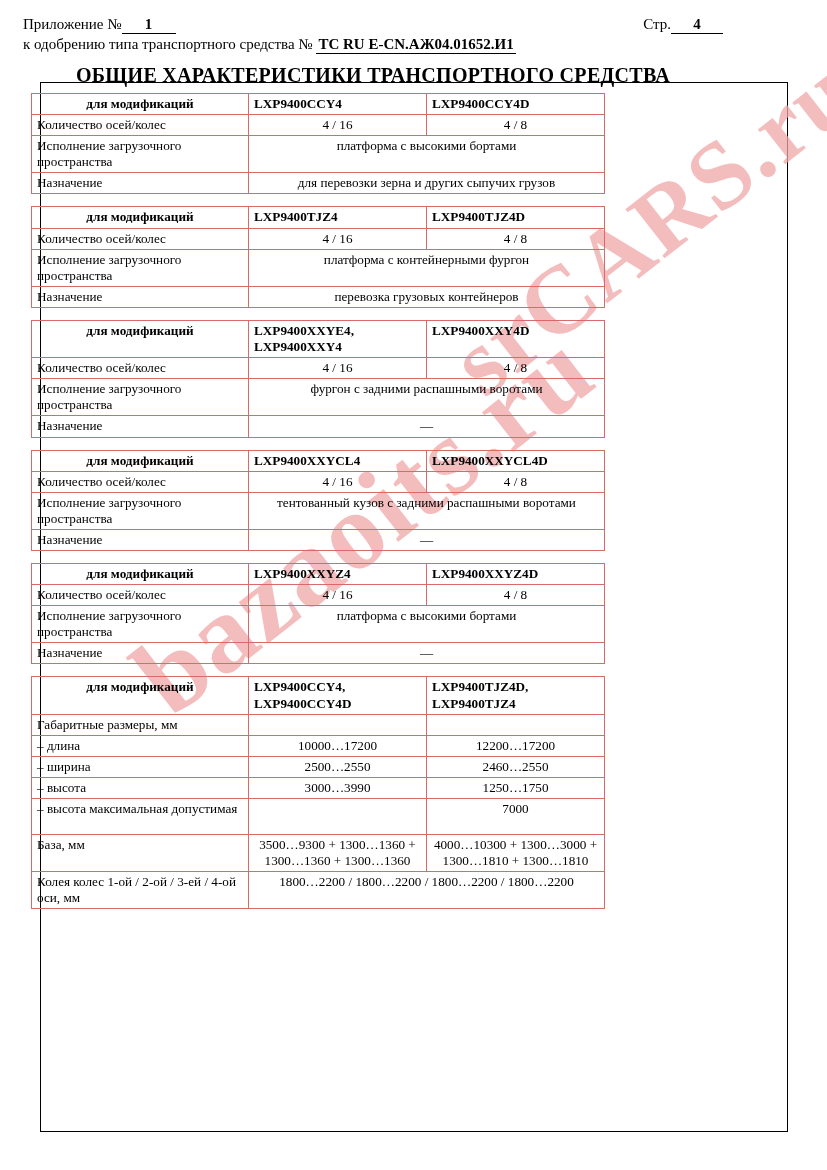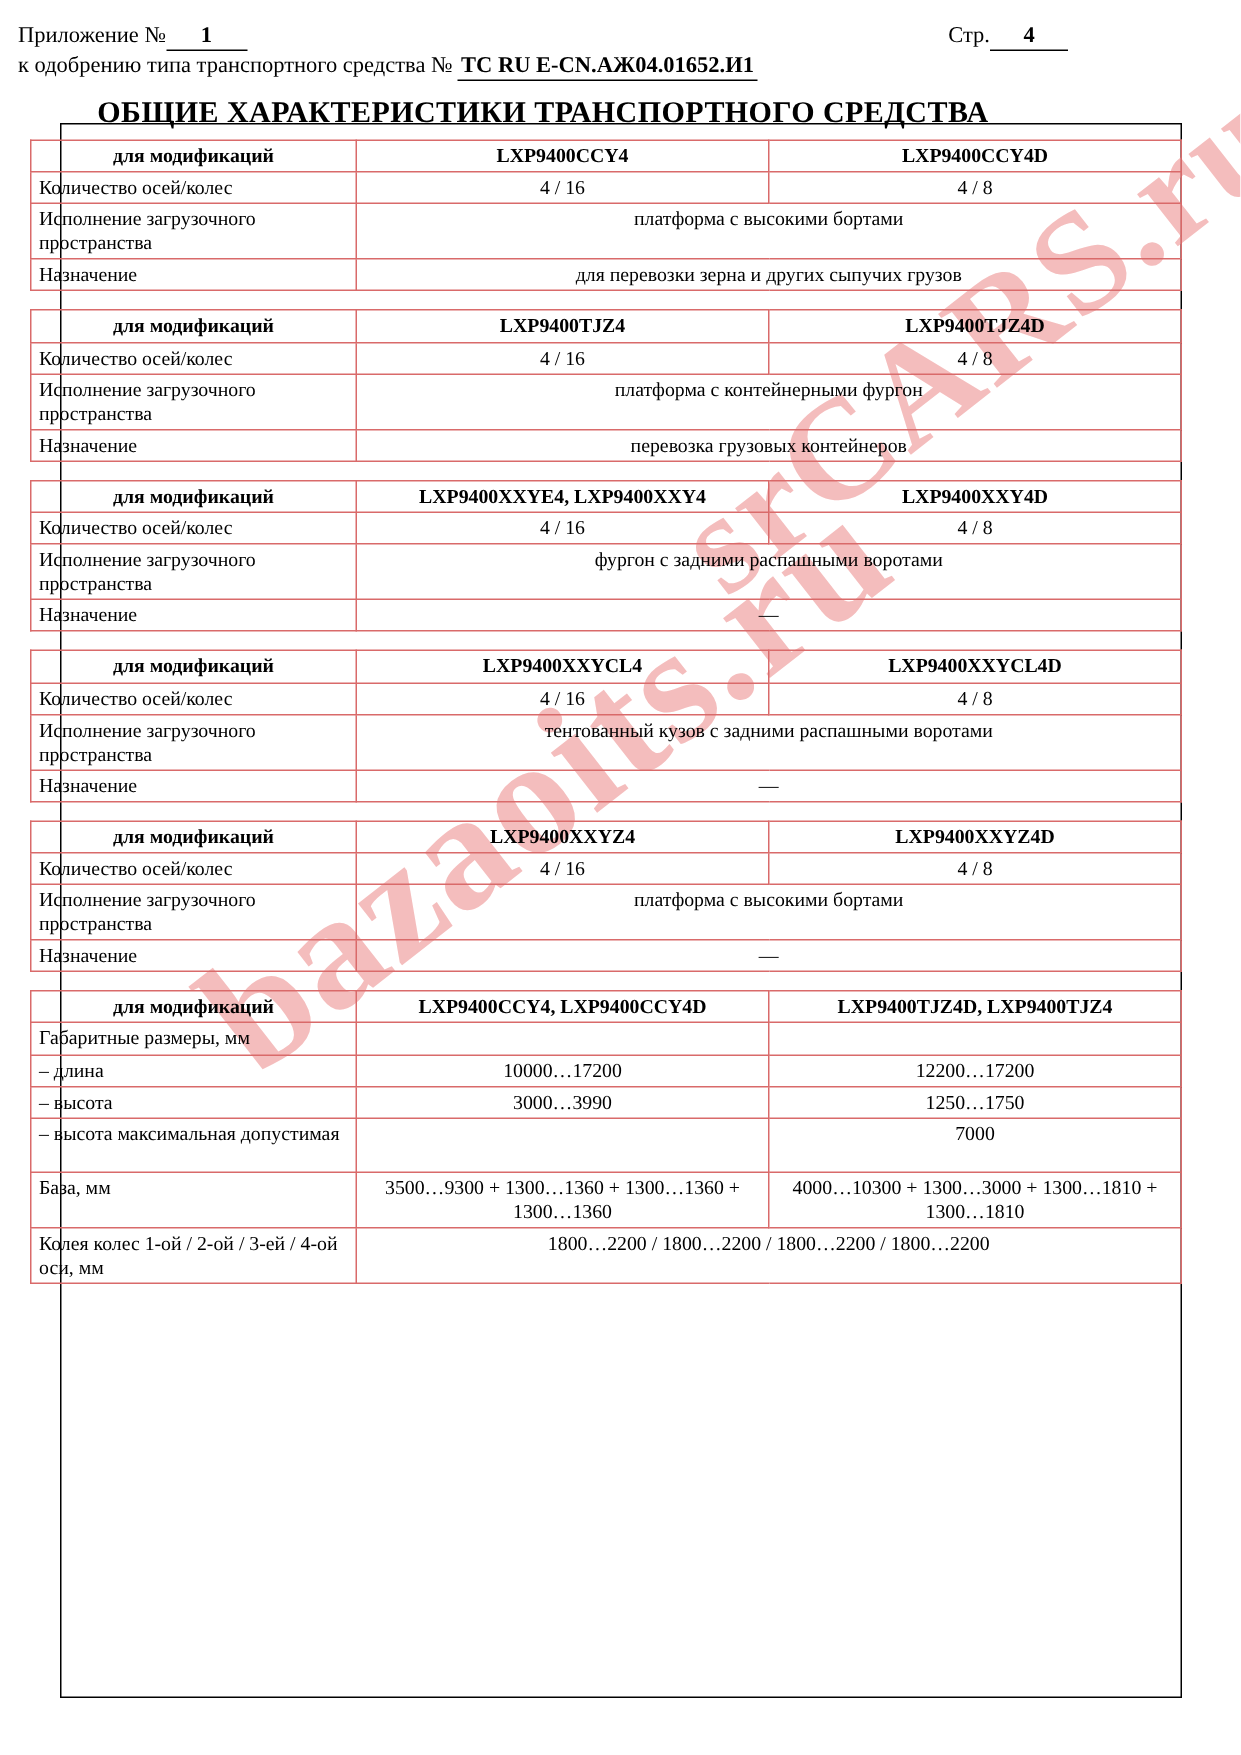--- a/index.html
+++ b/index.html
@@ -55,21 +55,21 @@
     font-size: 96px;
     left: 430px;
     top: 330px;
     transform: rotate(-38deg);
     transform-origin: left top;
     letter-spacing: 2px;
   }
 
   .content {
     position: absolute;
-    left: 12px;
+    left: 23px;
     top: 16px;
     width: 700px;
     z-index: 10;
   }
 
   .hdr-row {
     display: flex;
     align-items: baseline;
     font-size: 15px;
     margin-bottom: 2px;
@@ -98,37 +98,37 @@
   .doc-title {
     text-align: center;
     font-weight: bold;
     font-size: 20px;
     letter-spacing: 0.3px;
     margin: 4px 0 6px 0;
   }
 
   table.spec {
     border-collapse: collapse;
-    width: 768px;
+    width: 574px;
     margin: 0 0 12px 8px;
     table-layout: fixed;
   }
   table.spec td {
     border: 1px solid #d96a6a;
     font-size: 13.2px;
     padding: 2px 5px;
     vertical-align: top;
     line-height: 1.22;
     background: transparent;
   }
   table.spec td.label {
     width: 206px;
   }
   table.spec tr.head td {
-    text-align: center;
+    text-align: left;
     font-weight: bold;
   }
   table.spec tr.head td.label {
     text-align: center;
     font-weight: bold;
   }
   td.ctr { text-align: center; }
   td.tall { height: 31px; margin-top: 27px; }
   .sub { padding-left: 16px; }
 
@@ -282,20 +282,25 @@
       <td class="label">Габаритные размеры, мм</td>
       <td></td>
       <td></td>
     </tr>
     <tr>
       <td class="label sub">–  длина</td>
       <td class="ctr">10000…17200</td>
       <td class="ctr">12200…17200</td>
     </tr>
     <tr>
+      <td class="label sub">–  ширина</td>
+      <td class="ctr">2500…2550</td>
+      <td class="ctr">2460…2550</td>
+    </tr>
+    <tr>
       <td class="label sub">–  высота</td>
       <td class="ctr">3000…3990</td>
       <td class="ctr">1250…1750</td>
     </tr>
     <tr>
       <td class="label sub tall">–  высота максимальная допустимая</td>
       <td class="ctr"></td>
       <td class="ctr">7000</td>
     </tr>
     <tr>

